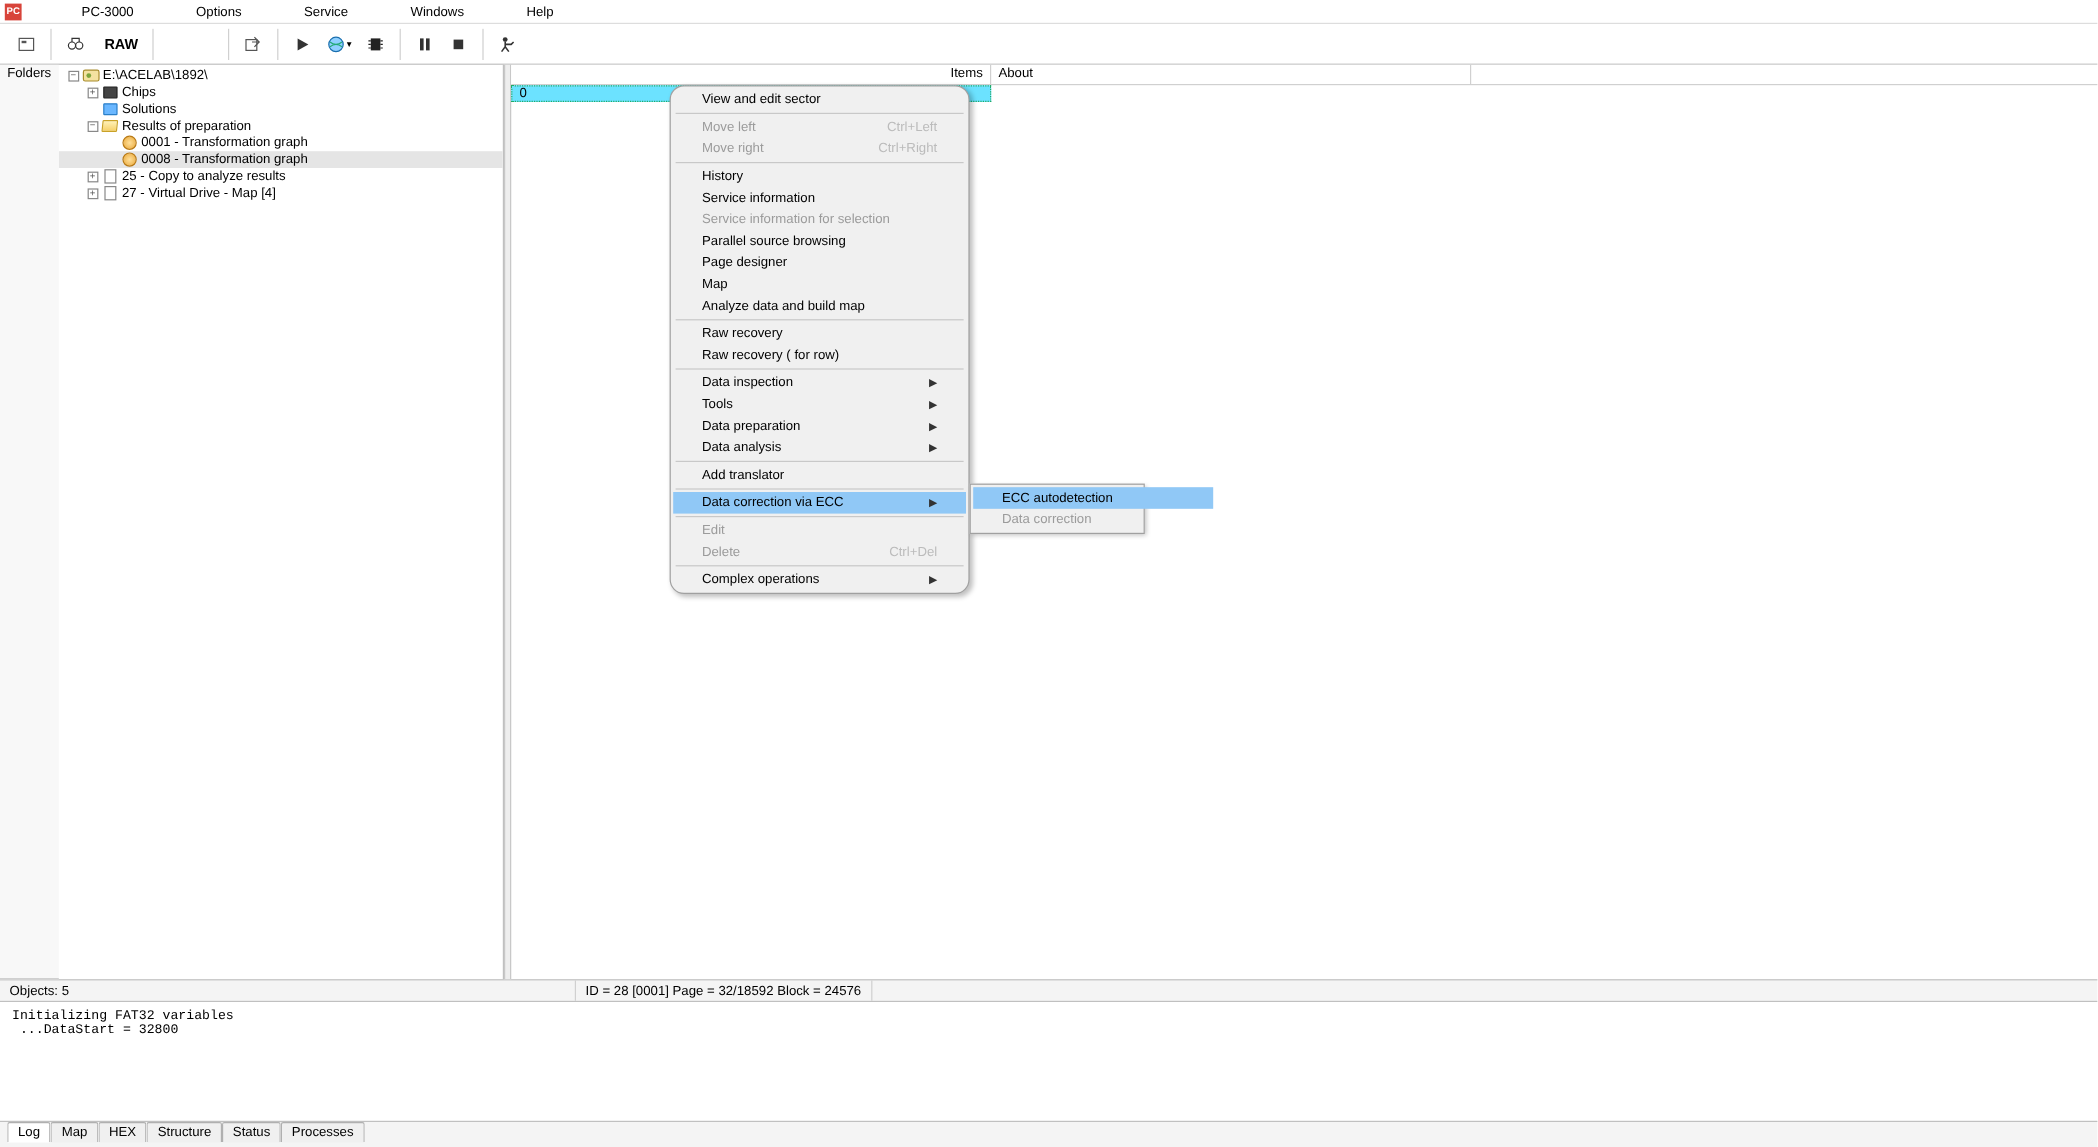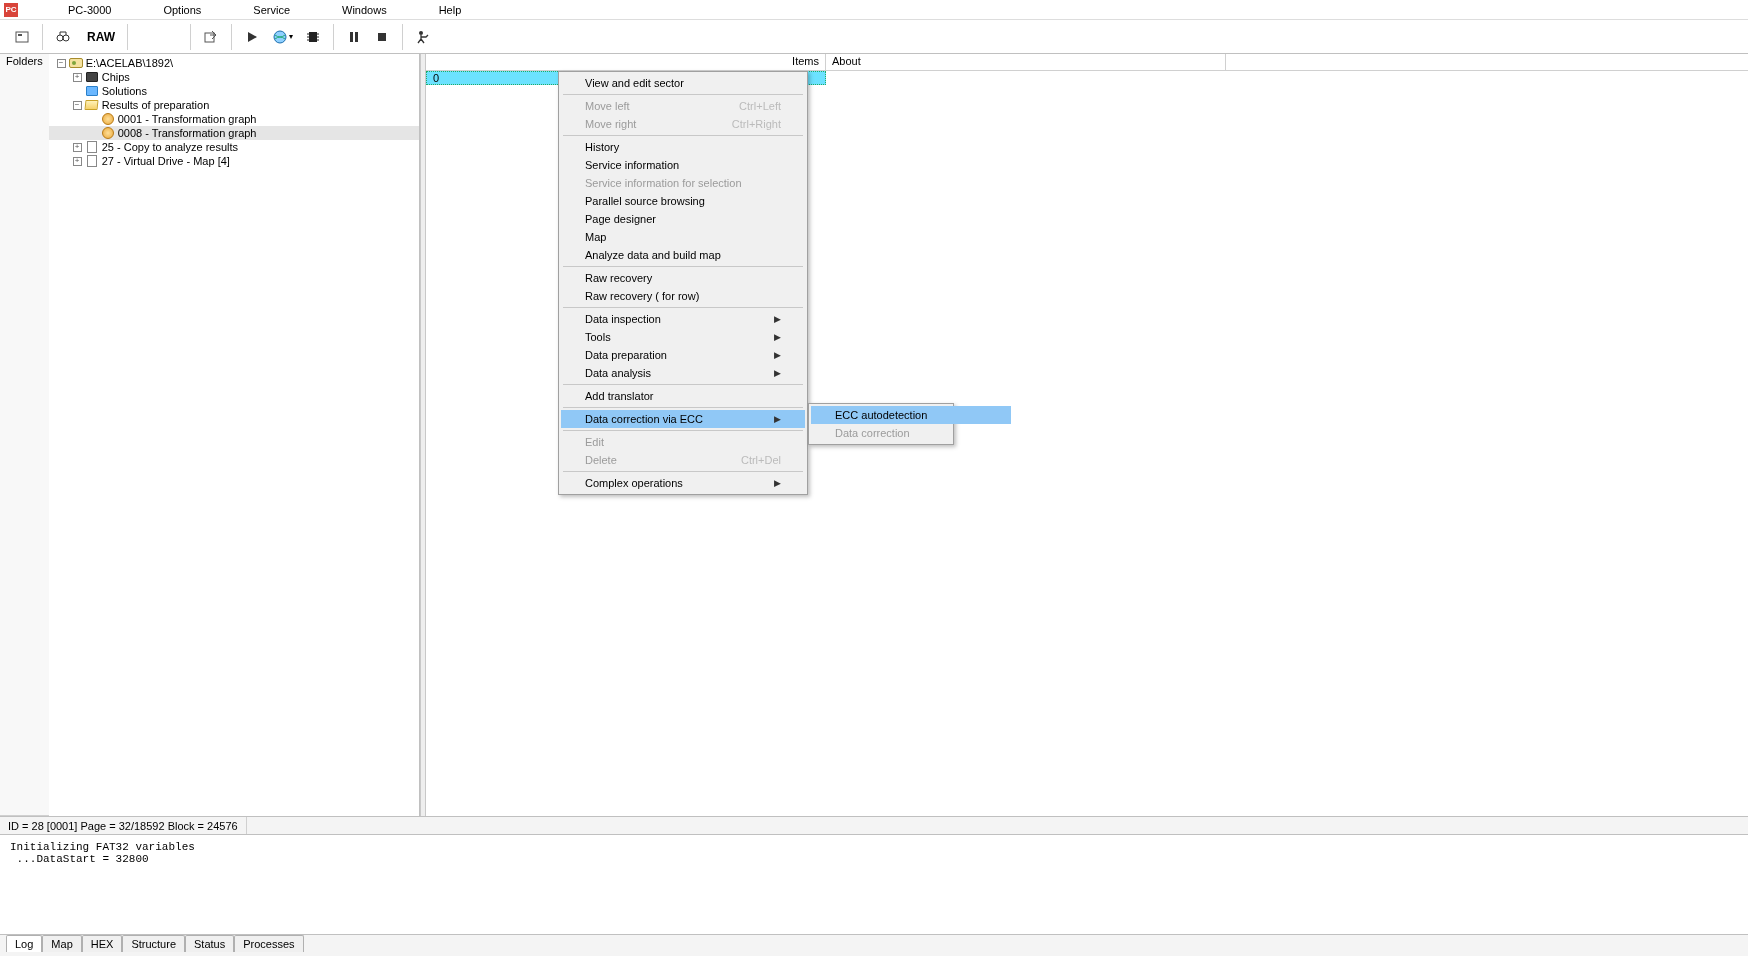--- a/index.html
+++ b/index.html
@@ -225,21 +225,21 @@
   <div class="right-pane">
     <div class="list-head">
       <div class="col items">Items</div>
       <div class="col about">About</div>
     </div>
     <div class="list-body">
       <div class="list-row sel">
         <div class="cell items">0</div>
       </div>
 
-      <div class="ctx" style="left:132px; top:0px; width:250px;" id="ctx-main">
+      <div class="ctx" style="left:132px; top:0px; width:250px;border-radius:12px;" id="ctx-main">
           <div class="ctx-item">
             <span>View and edit sector</span>
           </div>
           <div class="ctx-sep"></div>
           <div class="ctx-item dis">
             <span>Move left</span>
             <span class="ctx-short">Ctrl+Left</span>
           </div>
           <div class="ctx-item dis">
             <span>Move right</span>
@@ -320,20 +320,21 @@
           </div>
           <div class="ctx-item dis">
             <span>Data correction</span>
           </div>
         </div>
     </div>
   </div>
 </div>
 
 <div class="statusbar">
+  <div class="status-cell objects">Objects: 5</div>
   <div class="status-cell">ID = 28 [0001] Page  = 32/18592 Block = 24576</div>
 </div>
 
 <div class="log-pane">Initializing FAT32 variables
  ...DataStart = 32800</div>
 
 <div class="tabstrip">
   <div class="tab active">Log</div>
   <div class="tab">Map</div>
   <div class="tab">HEX</div>

